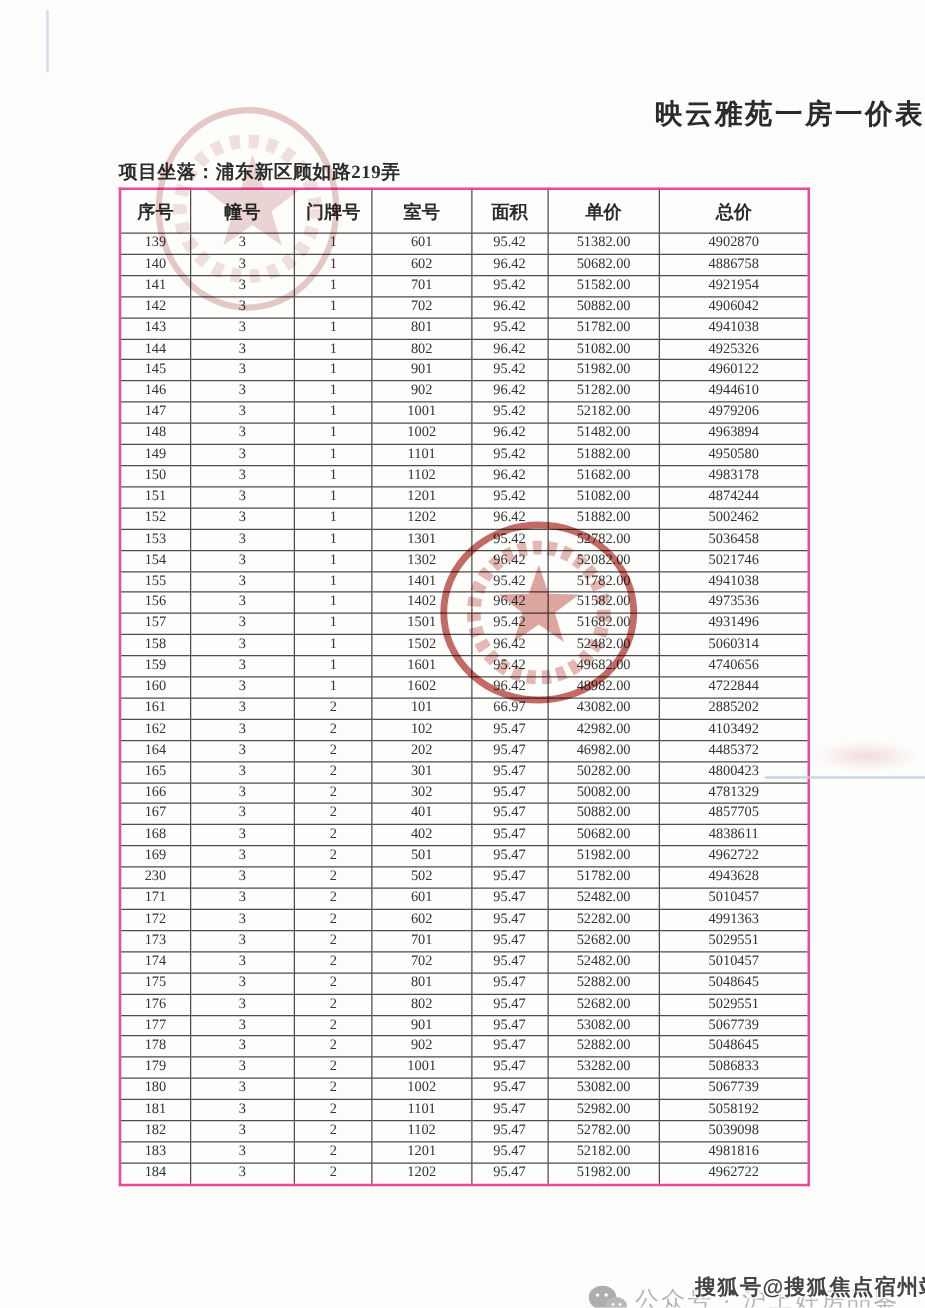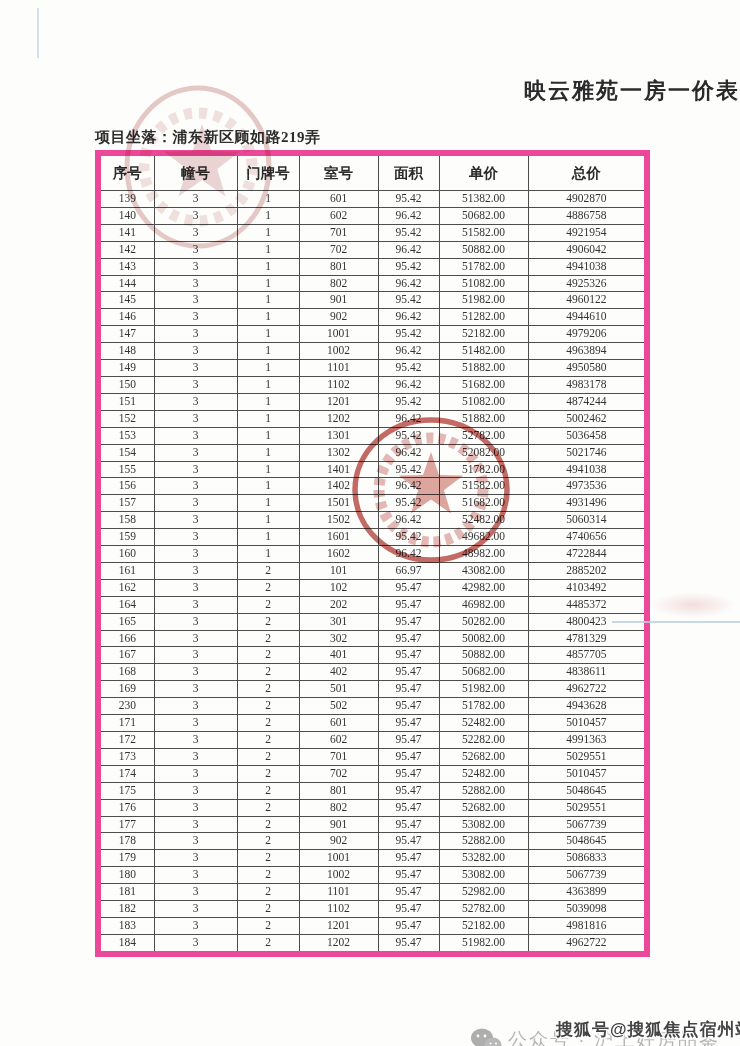--- a/index.html
+++ b/index.html
@@ -16,21 +16,21 @@
     text-align:right;font-size:22px;font-weight:700;letter-spacing:2px;color:#2b2b2b;
   }
   .location-line{
     position:absolute;top:128px;left:95px;
     font-size:15px;font-weight:700;color:#2d2d2d;letter-spacing:0.5px;white-space:nowrap;
   }
 
   table.price-table{
     position:absolute;top:150px;left:95px;width:553px;
     border-collapse:collapse;table-layout:fixed;
-    border:6px solid #ec4899;
+    border:2px solid #ec4899;
   }
   .price-table th,.price-table td{
     border:1px solid #4d4d4d;text-align:center;vertical-align:middle;
     padding:0;white-space:nowrap;overflow:hidden;
   }
   .price-table thead th{height:34px;font-size:14.5px;font-weight:700;color:#2b2b2b;}
   .price-table tbody td{height:15.9px;line-height:15.9px;font-size:11.5px;color:#333;}
   .col-xh{width:56px}.col-zh{width:83px}.col-mph{width:62px}.col-sh{width:79px}
   .col-mj{width:61px}.col-dj{width:89px}.col-zj{width:119px}
 
@@ -456,21 +456,21 @@
           <td>53082.00</td>
           <td>5067739</td>
         </tr>
         <tr>
           <td>181</td>
           <td>3</td>
           <td>2</td>
           <td>1101</td>
           <td>95.47</td>
           <td>52982.00</td>
-          <td>4363899</td>
+          <td>5058192</td>
         </tr>
         <tr>
           <td>182</td>
           <td>3</td>
           <td>2</td>
           <td>1102</td>
           <td>95.47</td>
           <td>52782.00</td>
           <td>5039098</td>
         </tr>

